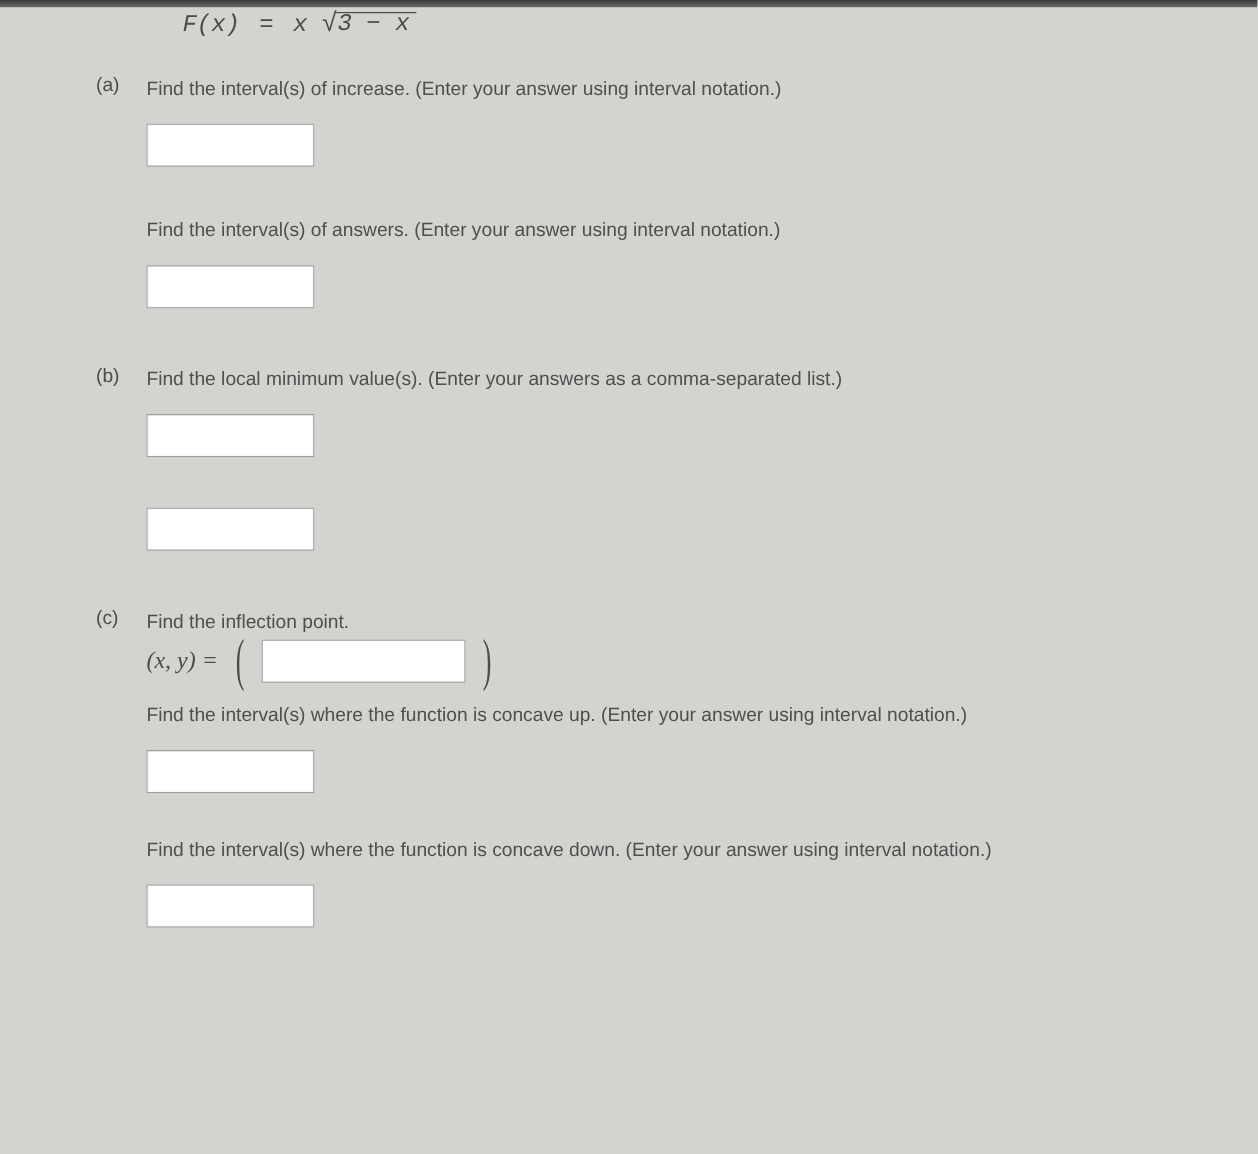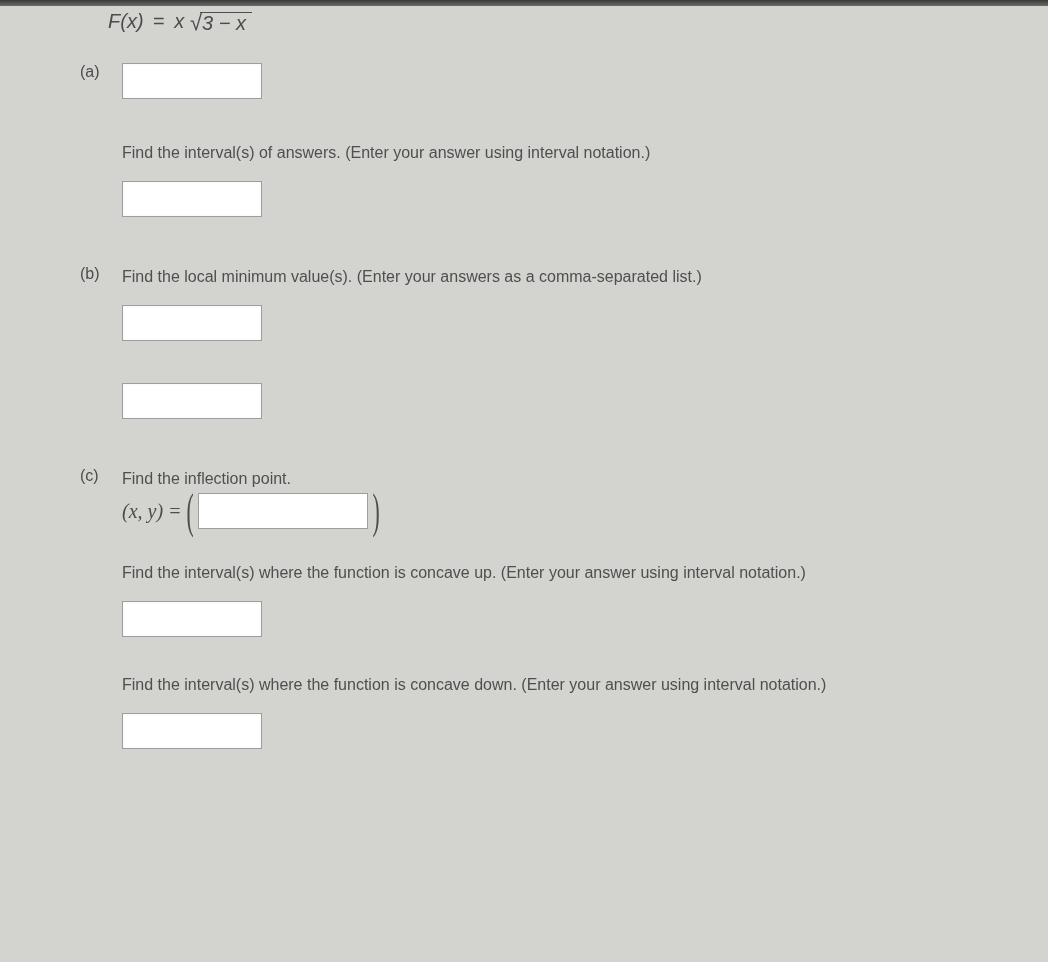--- a/index.html
+++ b/index.html
@@ -17,23 +17,23 @@
     background: linear-gradient(#3a3a3a, #6a6a6a);
   }
   .page {
     width: 1008px;
     margin-left: 40px;
     padding-top: 4px;
     color: #505050;
     font-size: 16px;
   }
   .formula {
-    margin-left: 68px;
+    margin-left: 112px;
     font-style: italic;
-    font-family: Liberation Sans, sans-serif;
+    font-family: Liberation Mono, monospace;
     font-size: 20px;
     color: #4c4c4c;
   }
   .formula .upright { font-style: normal; }
   .sqrt-wrap {
     display: inline-flex;
     align-items: flex-start;
     vertical-align: middle;
   }
   .radical {
@@ -79,21 +79,21 @@
     font-size: 15px;
     color: #333;
     box-shadow: inset 0 0 2px rgba(0,0,0,0.08);
   }
   .sub-block {
     margin-top: 42px;
   }
   .inflect-row {
     display: flex;
     align-items: center;
-    gap: 0;
+    gap: 10px;
     font-family: "Times New Roman", serif;
     font-style: italic;
     font-size: 20px;
     color: #4c4c4c;
     margin-bottom: 10px;
   }
   .paren {
     font-size: 48px;
     line-height: 40px;
     font-family: "Times New Roman", serif;
@@ -125,20 +125,21 @@
     <span>x</span>
     <span class="sqrt-wrap">
       <span class="radical">√</span>
       <span class="radicand">3 − x</span>
     </span>
   </div>
 
   <div class="part">
     <div class="part-label">(a)</div>
     <div class="part-body">
+      <div class="prompt">Find the interval(s) of increase. (Enter your answer using interval notation.)</div>
       <input class="answer-box" type="text" style="">
       <div class="sub-block">
         <div class="prompt">Find the interval(s) of answers. (Enter your answer using interval notation.)</div>
         <input class="answer-box" type="text" style="">
       </div>
     </div>
   </div>
 
   <div class="part" style="margin-top:48px;">
     <div class="part-label">(b)</div>
@@ -155,21 +156,21 @@
     <div class="part-label">(c)</div>
     <div class="part-body">
       <div class="prompt" style="margin-bottom:0;">Find the inflection point.</div>
       <div class="inflect-row">
         <span>(x, y) =</span>
         <span class="paren">(</span>
         <input class="ibox" type="text" style="">
         <span class="paren">)</span>
       </div>
 
-      <div class="sub-block" style="margin-top:30px;">
+      <div class="sub-block" style="margin-top:14px;">
         <div class="prompt">Find the interval(s) where the function is concave up. (Enter your answer using interval notation.)</div>
         <input class="answer-box" type="text" style="">
       </div>
 
       <div class="sub-block" style="margin-top:36px;">
         <div class="prompt">Find the interval(s) where the function is concave down. (Enter your answer using interval notation.)</div>
         <input class="answer-box" type="text" style="">
       </div>
     </div>
   </div>

